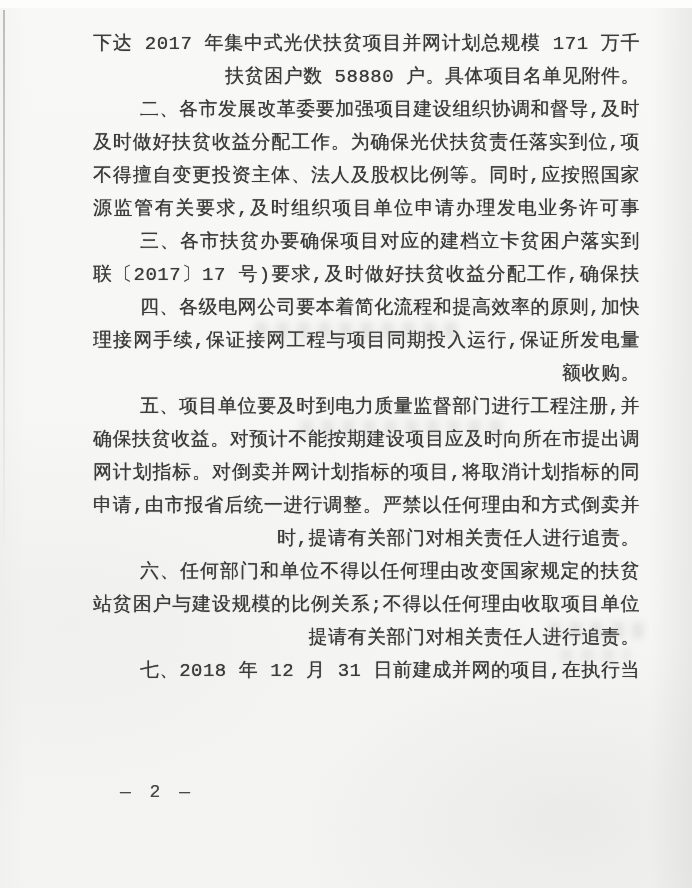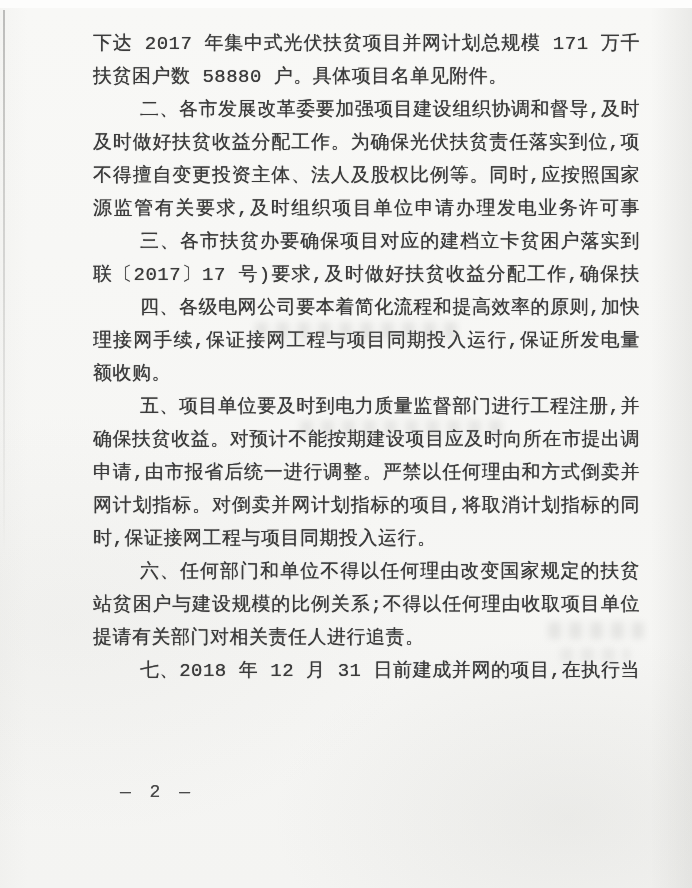--- a/index.html
+++ b/index.html
@@ -42,21 +42,21 @@
     color: #3b3b3b;
     font-size: 19px;
     letter-spacing: 0.5px;
     text-shadow: 0 0 0.7px rgba(55,55,55,0.85);
     filter: blur(0.35px);
   }
   .line {
     height: 33px;
     line-height: 33px;
     white-space: nowrap;
-    text-align: left;
+    text-align: right;
   }
   .line.fill {
     white-space: normal;
     text-align: justify;
     text-align-last: justify;
     text-justify: inter-character;
     overflow: hidden;
   }
   .line.indent { text-indent: 47px; }
   
@@ -98,23 +98,23 @@
       <div class="line fill">及时做好扶贫收益分配工作。为确保光伏扶贫责任落实到位,项目</div>
       <div class="line fill">不得擅自变更投资主体、法人及股权比例等。同时,应按照国家能</div>
       <div class="line fill">源监管有关要求,及时组织项目单位申请办理发电业务许可事项。</div>
       <div class="line indent fill">三、各市扶贫办要确保项目对应的建档立卡贫困户落实到位,</div>
       <div class="line fill">联〔2017〕17 号)要求,及时做好扶贫收益分配工作,确保扶贫收益</div>
       <div class="line indent fill">四、各级电网公司要本着简化流程和提高效率的原则,加快办</div>
       <div class="line fill">理接网手续,保证接网工程与项目同期投入运行,保证所发电量全</div>
       <div class="line">额收购。</div>
       <div class="line indent fill">五、项目单位要及时到电力质量监督部门进行工程注册,并在</div>
       <div class="line fill">确保扶贫收益。对预计不能按期建设项目应及时向所在市提出调整</div>
+      <div class="line fill">网计划指标。对倒卖并网计划指标的项目,将取消计划指标的同</div>
       <div class="line fill">申请,由市报省后统一进行调整。严禁以任何理由和方式倒卖并</div>
-      <div class="line fill">网计划指标。对倒卖并网计划指标的项目,将取消计划指标的同</div>
-      <div class="line">时,保证接网工程与项目同期投入运行。</div>
+      <div class="line">时,提请有关部门对相关责任人进行追责。</div>
       <div class="line indent fill">六、任何部门和单位不得以任何理由改变国家规定的扶贫电</div>
       <div class="line fill">站贫困户与建设规模的比例关系;不得以任何理由收取项目单位</div>
       <div class="line">提请有关部门对相关责任人进行追责。</div>
       <div class="line indent fill">七、2018 年 12 月 31 日前建成并网的项目,在执行当地标杆上</div>
     </div>
 
   <div class="ghost ghost-1"></div>
   <div class="ghost ghost-2"></div>
   <div class="ghost ghost-3"></div>
   <div class="ghost ghost-4"></div>

